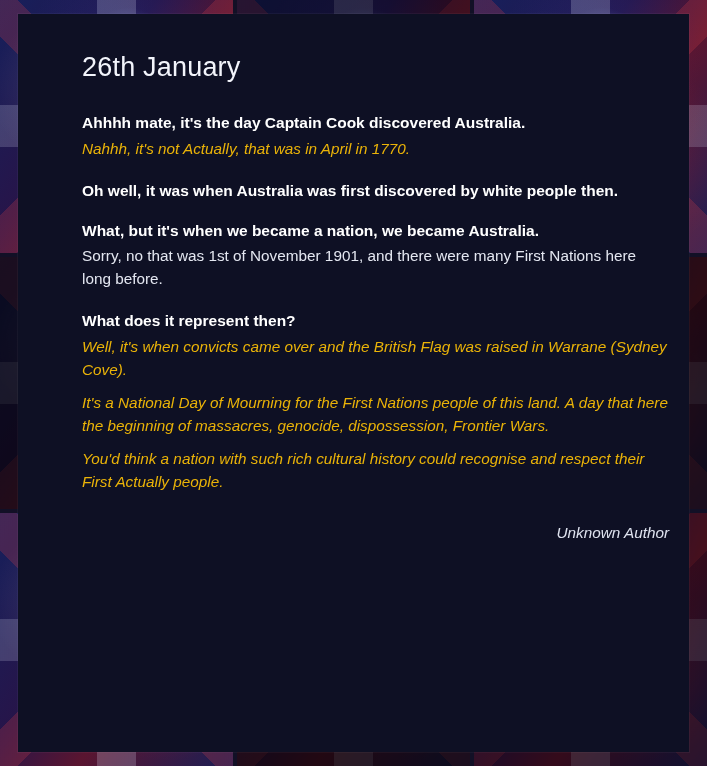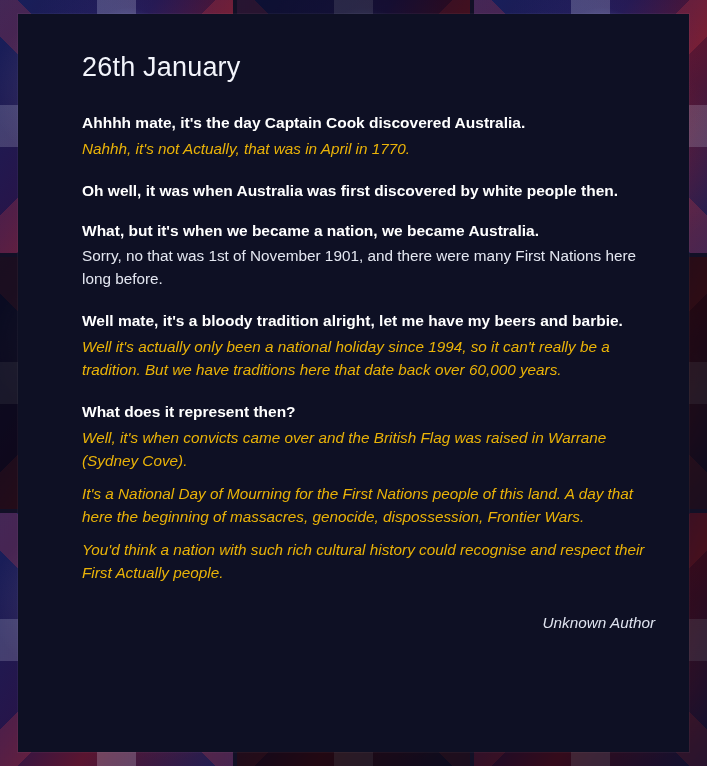--- a/index.html
+++ b/index.html
@@ -70,37 +70,36 @@
 
   
   .card {
     position: absolute;
     left: 18px;
     top: 14px;
     width: 671px;
     height: 738px;
     background: #0e1024;
     box-sizing: border-box;
-    padding: 30px 28px 24px 44px;
+    padding: 30px 20px 24px 44px;
     box-shadow: 0 0 0 1px rgba(255,255,255,0.04);
     overflow: hidden;
   }
 
   .card-title {
     color: #f2f4fb;
     font-size: 27px;
     font-weight: 400;
     letter-spacing: .2px;
     margin: 8px 0 0 20px;
   }
 
   .content {
     margin-top: 30px;
     margin-left: 20px;
-    margin-right: 6px;
   }
 
   .block {
     margin-bottom: 20px;
   }
 
   .q {
     color: #ffffff;
     font-size: 15.5px;
     font-weight: bold;
@@ -161,24 +160,20 @@
 
       <div class="block">
         <p class="q">Oh well, it was when Australia was first discovered by white people then.</p>
       </div>
 
       <div class="block">
         <p class="q">What, but it's when we became a nation, we became Australia.</p>
         <p class="a plain">Sorry, no that was 1st of November 1901, and there were many First Nations here long before.</p>
       </div>
 
-      <div class="block">
-        <p class="q">Well mate, it's a bloody tradition alright, let me have my beers and barbie.</p>
-        <p class="a italic">Well it's actually only been a national holiday since 1994, so it can't really be a tradition. But we have traditions here that date back over 60,000 years.</p>
-      </div>
 
       <div class="block">
         <p class="q">What does it represent then?</p>
         <p class="a italic">Well, it's when convicts came over and the British Flag was raised in Warrane (Sydney Cove).</p>
         <div class="spacer-sm"></div>
         <p class="a italic">It's a National Day of Mourning for the First Nations people of this land. A day that here the beginning of massacres, genocide, dispossession, Frontier Wars.</p>
         <div class="spacer-sm"></div>
         <p class="a italic">You'd think a nation with such rich cultural history could recognise and respect their First Actually people.</p>
       </div>
 

